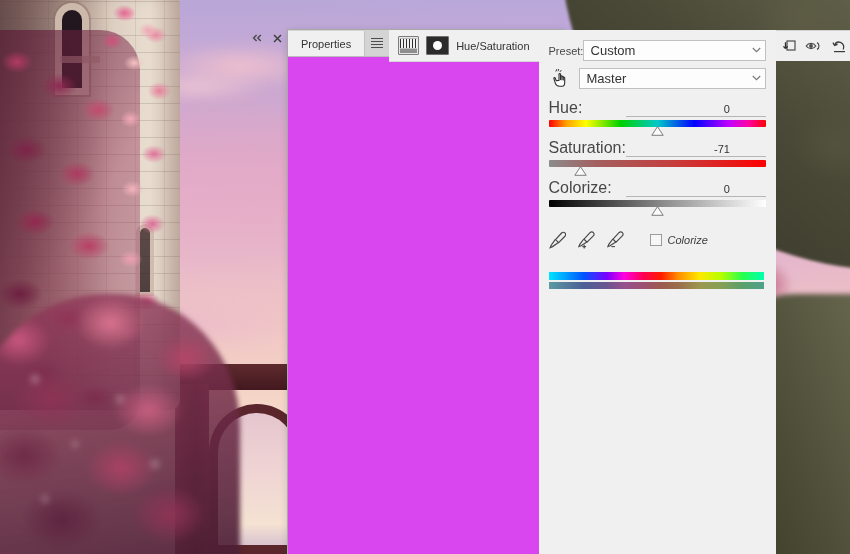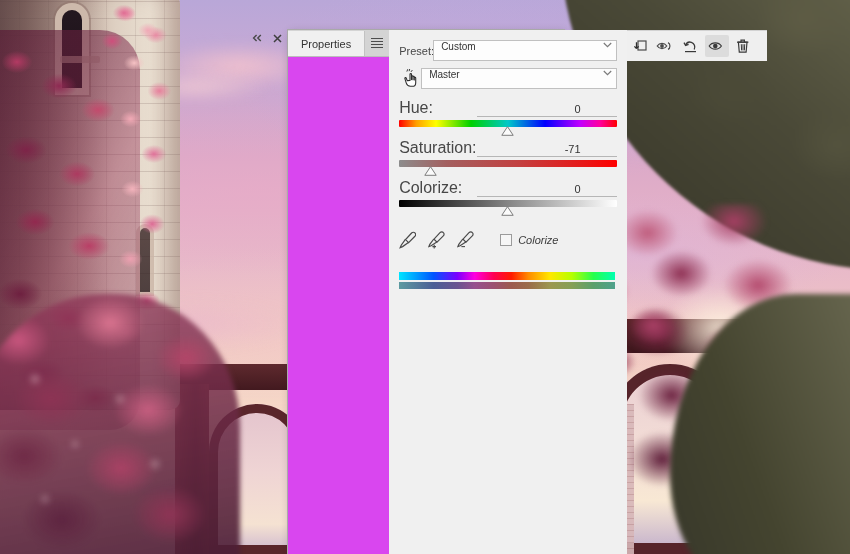--- a/index.html
+++ b/index.html
@@ -330,26 +330,26 @@
   .mask-icon span{width:9px;height:9px;border-radius:50%;background:#fff;display:block;}
   .adj-title{font-size:11px;color:#333;}
 
   
   .pbody{flex:1 1 auto;padding:11px 10px 0 10px;background:#f0f0f0;position:relative;}
 
   .row{display:flex;align-items:center;height:19px;margin-bottom:8px;}
   .rowlabel{width:34px;font-size:11px;color:#474747;}
   .select{
     flex:1;height:19px;background:#fdfdfd;border:1px solid #c0c0c0;
-    display:flex;align-items:flex-start;padding:0 4px 0 7px;
-    font-size:10px;color:#333;position:relative;cursor:default;
+    display:flex;align-items:center;padding:0 4px 0 7px;
+    font-size:13px;color:#333;position:relative;cursor:default;
   }
   .select .chev{margin-left:auto;color:#7a7a7a;font-size:8px;}
 
-  .row2{display:flex;align-items:center;height:20px;margin-bottom:11px;gap:0;}
+  .row2{display:flex;align-items:center;height:20px;margin-bottom:11px;gap:8px;}
   .handicon{width:22px;height:20px;display:flex;align-items:center;justify-content:center;cursor:default;}
 
   
   .sgroup{margin-bottom:7px;}
   .sline{display:flex;align-items:baseline;height:15px;}
   .sname{font-size:16px;color:#474747;}
   .sval{
     margin-left:auto;width:104px;text-align:right;font-size:11px;color:#333;
     border-bottom:1px solid #b6b6b6;padding-right:36px;height:14px;line-height:14px;
     cursor:text;
@@ -470,20 +470,27 @@
     <div class="panelmenu">
       <div class="menu-lines">
         <i></i>
           <i></i>
           <i></i>
           <i></i>
       </div>
     </div>
   </div>
 
+  <div class="adjhead">
+    <div class="adj-icon"></div>
+    <div class="mask-icon">
+        <span></span>
+      </div>
+    <div class="adj-title">Hue/Saturation</div>
+  </div>
 
   <div class="pbody">
 
     <div class="row">
       <div class="rowlabel">Preset:</div>
       <div class="select">
         <span>Custom</span>
         <span class="chev">
           <svg width="9" height="6" viewBox="0 0 9 6" aria-hidden="true">
             <path d="M0.8 1 L4.5 4.6 L8.2 1" fill="none" stroke="#7a7a7a" stroke-width="1.2"></path>

